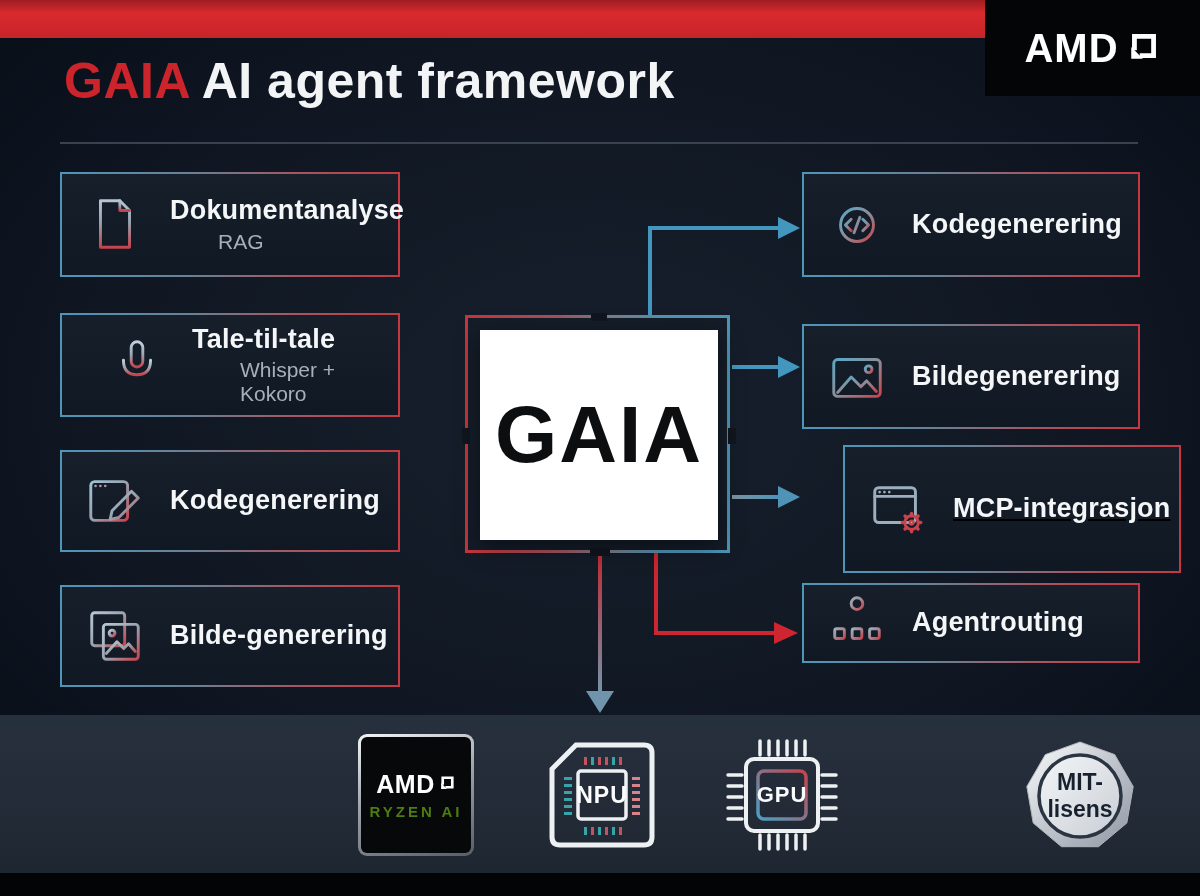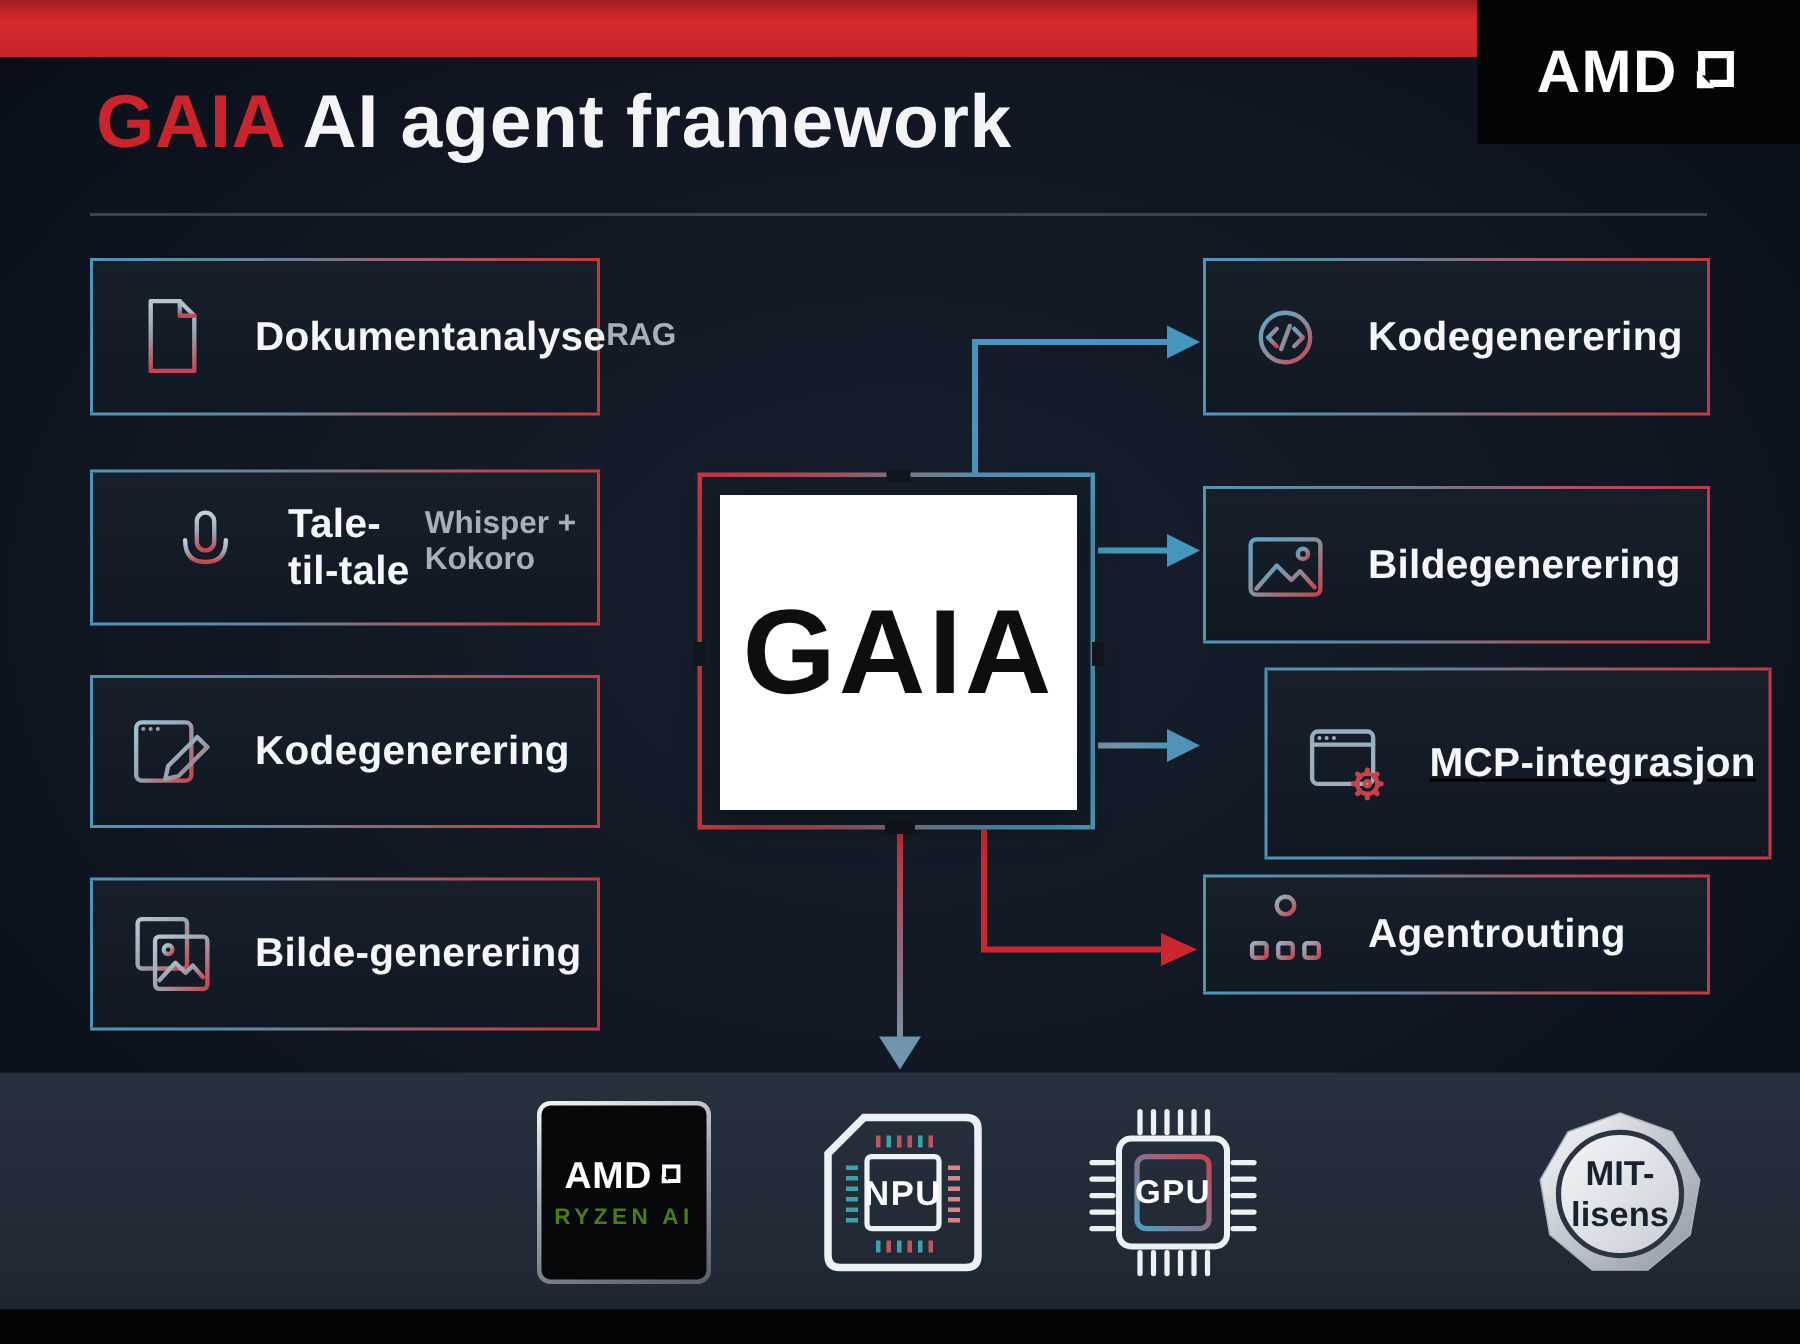--- a/index.html
+++ b/index.html
@@ -19,23 +19,23 @@
   .title-rest{color:#f2f4f6;}
   .separator{position:absolute;left:60px;top:142px;width:1078px;height:2px;background:#39424e;}
 
   
   .node{position:absolute;width:340px;border:2px solid;
     border-image:linear-gradient(90deg,#4e96b8 0%,#6b7f93 40%,#a85560 70%,#c43842 100%) 1;
     background:linear-gradient(180deg,#161f2a 0%,#101823 100%);
     display:flex;align-items:center;padding-left:22px;box-sizing:border-box;gap:24px;}
   .node.right{width:338px;}
   .nicon{width:62px;height:62px;flex:0 0 62px;display:flex;align-items:center;justify-content:center;}
-  .ntext{display:flex;flex-direction:row;justify-content:flex-start;}
+  .ntext{display:flex;flex-direction:column;justify-content:flex-start;}
   .ntitle{color:#f4f6f8;font-size:27px;font-weight:700;letter-spacing:.2px;line-height:1.15;}
-  .nsub{color:#a6b0bb;font-size:21px;font-weight:700;margin-top:3px;}
+  .nsub{color:#a6b0bb;font-size:21px;font-weight:400;margin-top:3px;margin-left:48px;}
   .nsub:empty{display:none;}
 
   
   .gaia-frame{position:absolute;left:465px;top:315px;width:265px;height:238px;border:3px solid;box-sizing:border-box;
     border-image:linear-gradient(90deg,#c8343c 0%,#a05560 35%,#7a7e8d 55%,#4e96b8 78%,#4e96b8 100%) 1;}
   .gaia-box{position:absolute;left:480px;top:330px;width:238px;height:210px;background:#ffffff;
     display:flex;align-items:center;justify-content:center;box-shadow:0 6px 24px rgba(0,0,0,.45);}
   .gaia-label{font-size:80px;font-weight:800;color:#0c0e10;letter-spacing:2px;}
   .gap-patch{position:absolute;background:#10161f;}
 

